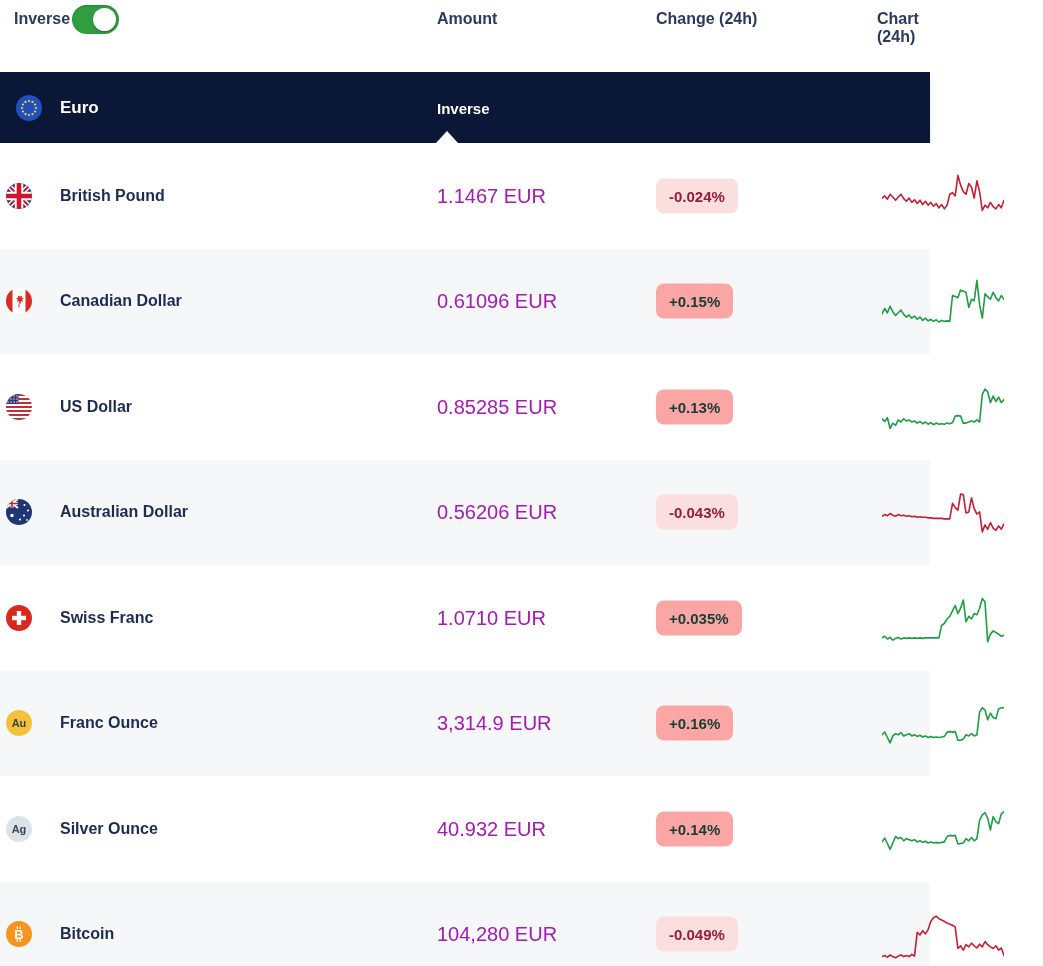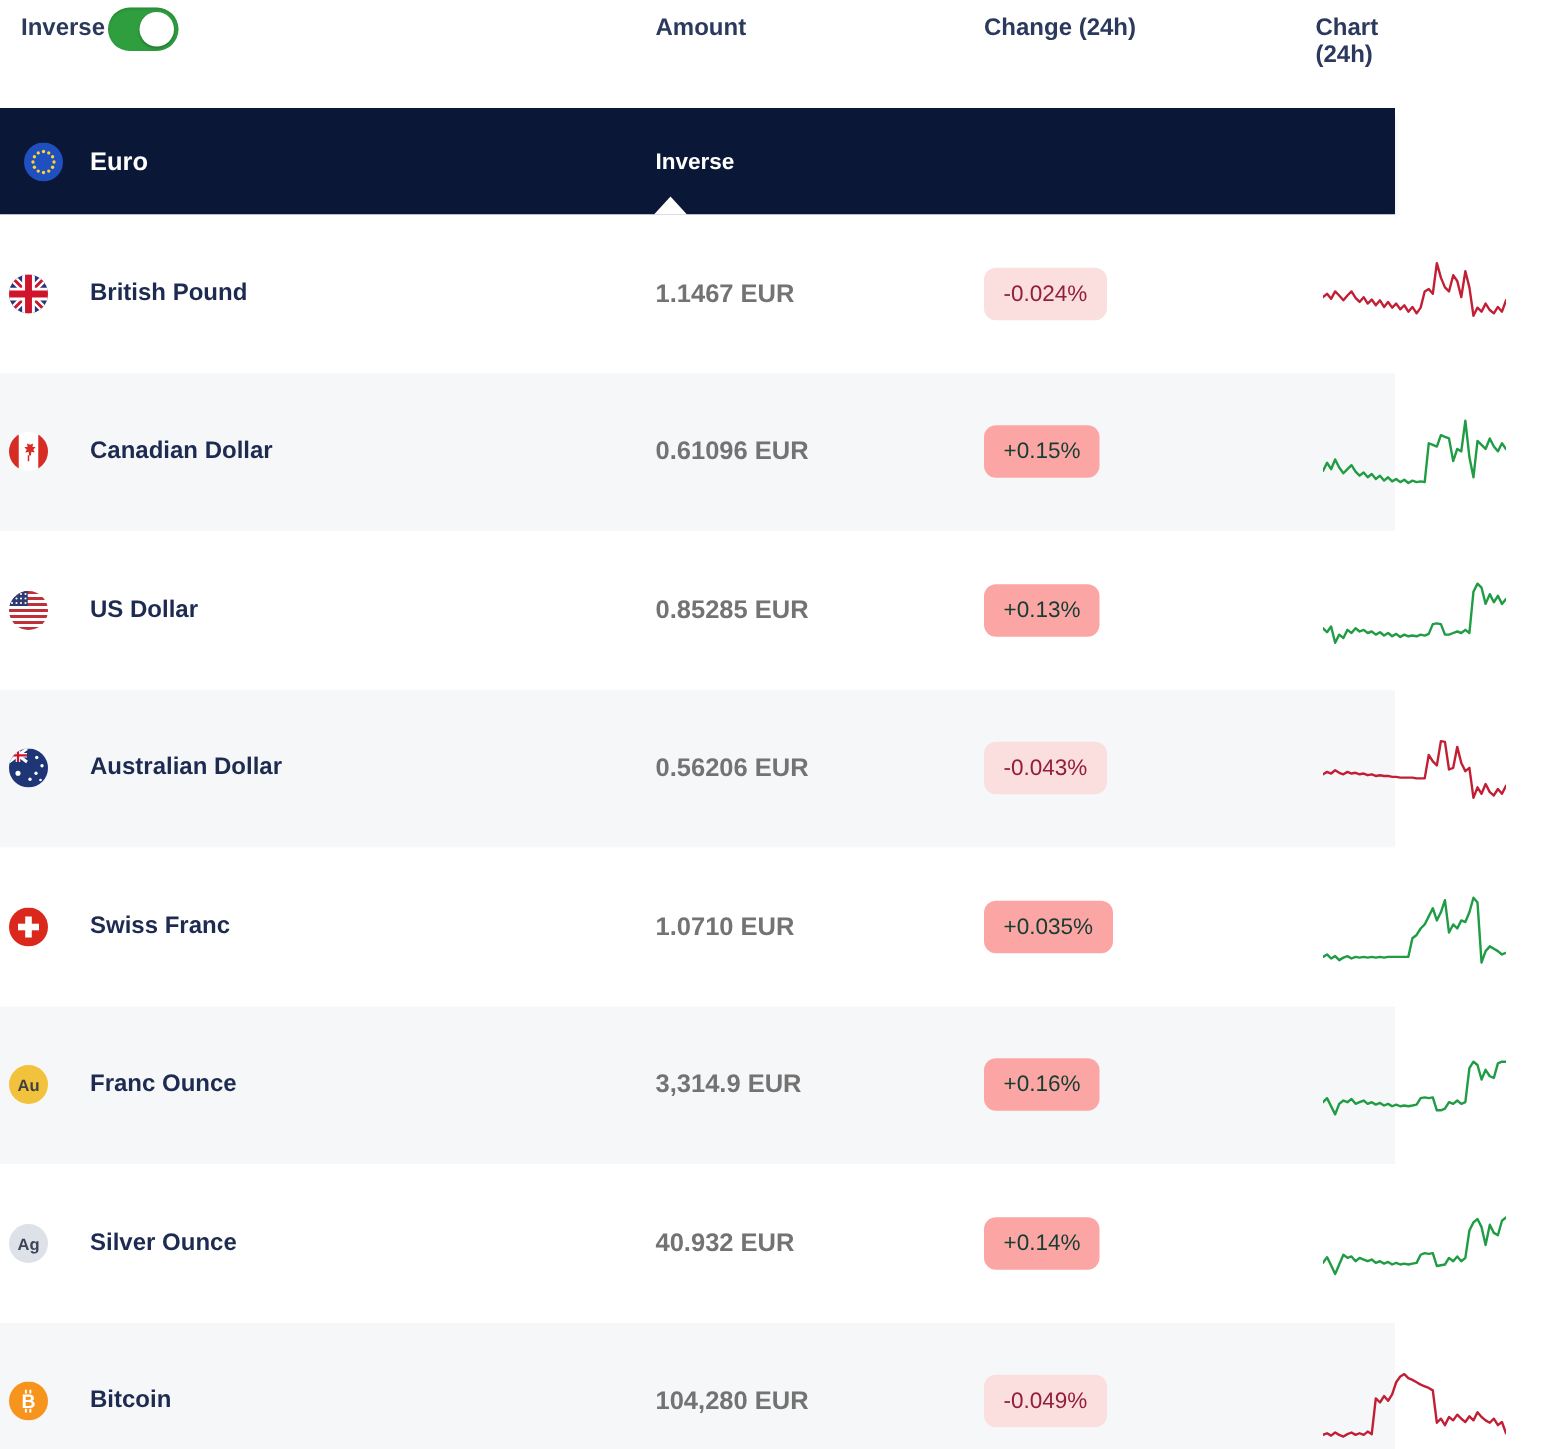--- a/index.html
+++ b/index.html
@@ -37,23 +37,23 @@
 
   
   .rows{position:relative;}
   .row{position:relative;height:105.5px;background:#ffffff;cursor:pointer;}
   .row:nth-child(even){background:#f6f7f9;}
   .row .flag{position:absolute;left:6px;top:50%;transform:translateY(-50%);
     width:26px;height:26px;}
   .row .cname{position:absolute;left:60px;top:50%;transform:translateY(-50%);
     font-size:16px;font-weight:bold;color:#1d2b50;text-align:right;}
   .row .amount{position:absolute;left:437px;top:50%;transform:translateY(-50%);
-    font-size:17px;font-weight:bold;color:#737373;}
+    font-size:20px;font-weight:normal;color:#a21caf;}
   .row .badge{position:absolute;left:656px;top:50%;transform:translateY(-50%);
-    font-size:15px;font-weight:normal;padding:9px 13px;border-radius:8px;white-space:nowrap;}
+    font-size:15px;font-weight:bold;padding:9px 13px;border-radius:8px;white-space:nowrap;}
   .row .badge.up{background:#fca5a5;color:#153d32;}
   .row .badge.down{background:#fbdede;color:#92203a;}
   .row .spark{position:absolute;left:882px;top:50%;transform:translateY(-50%);
     width:122px;height:64px;}
   .row .spark svg{display:block;}
 </style>
 </head>
 <body>
 
 <div class="app">

